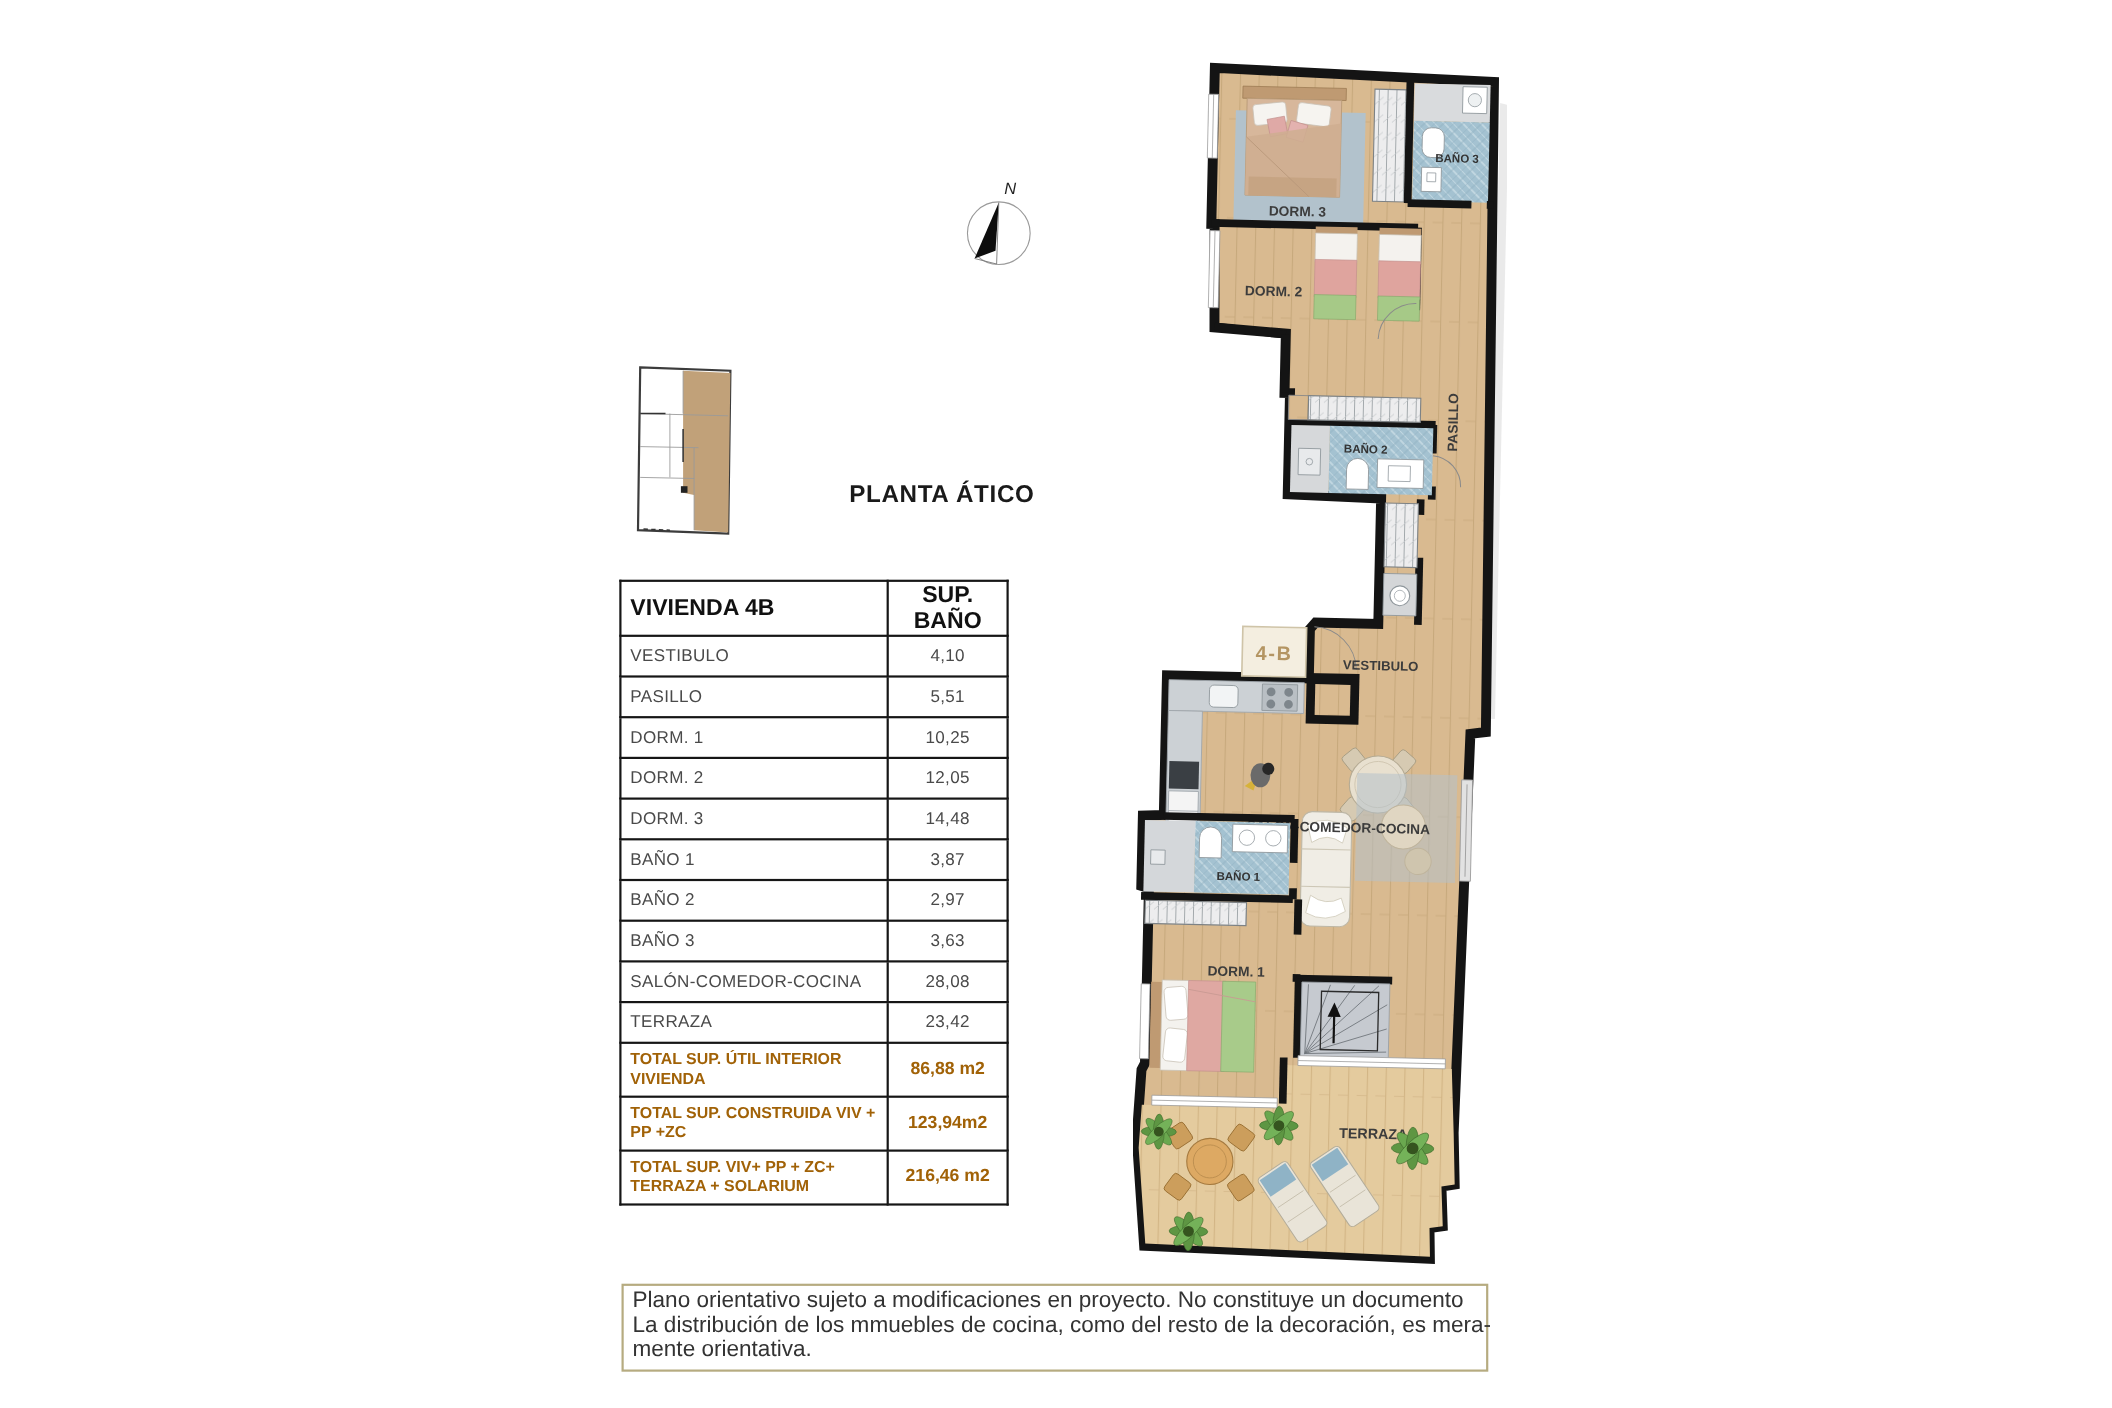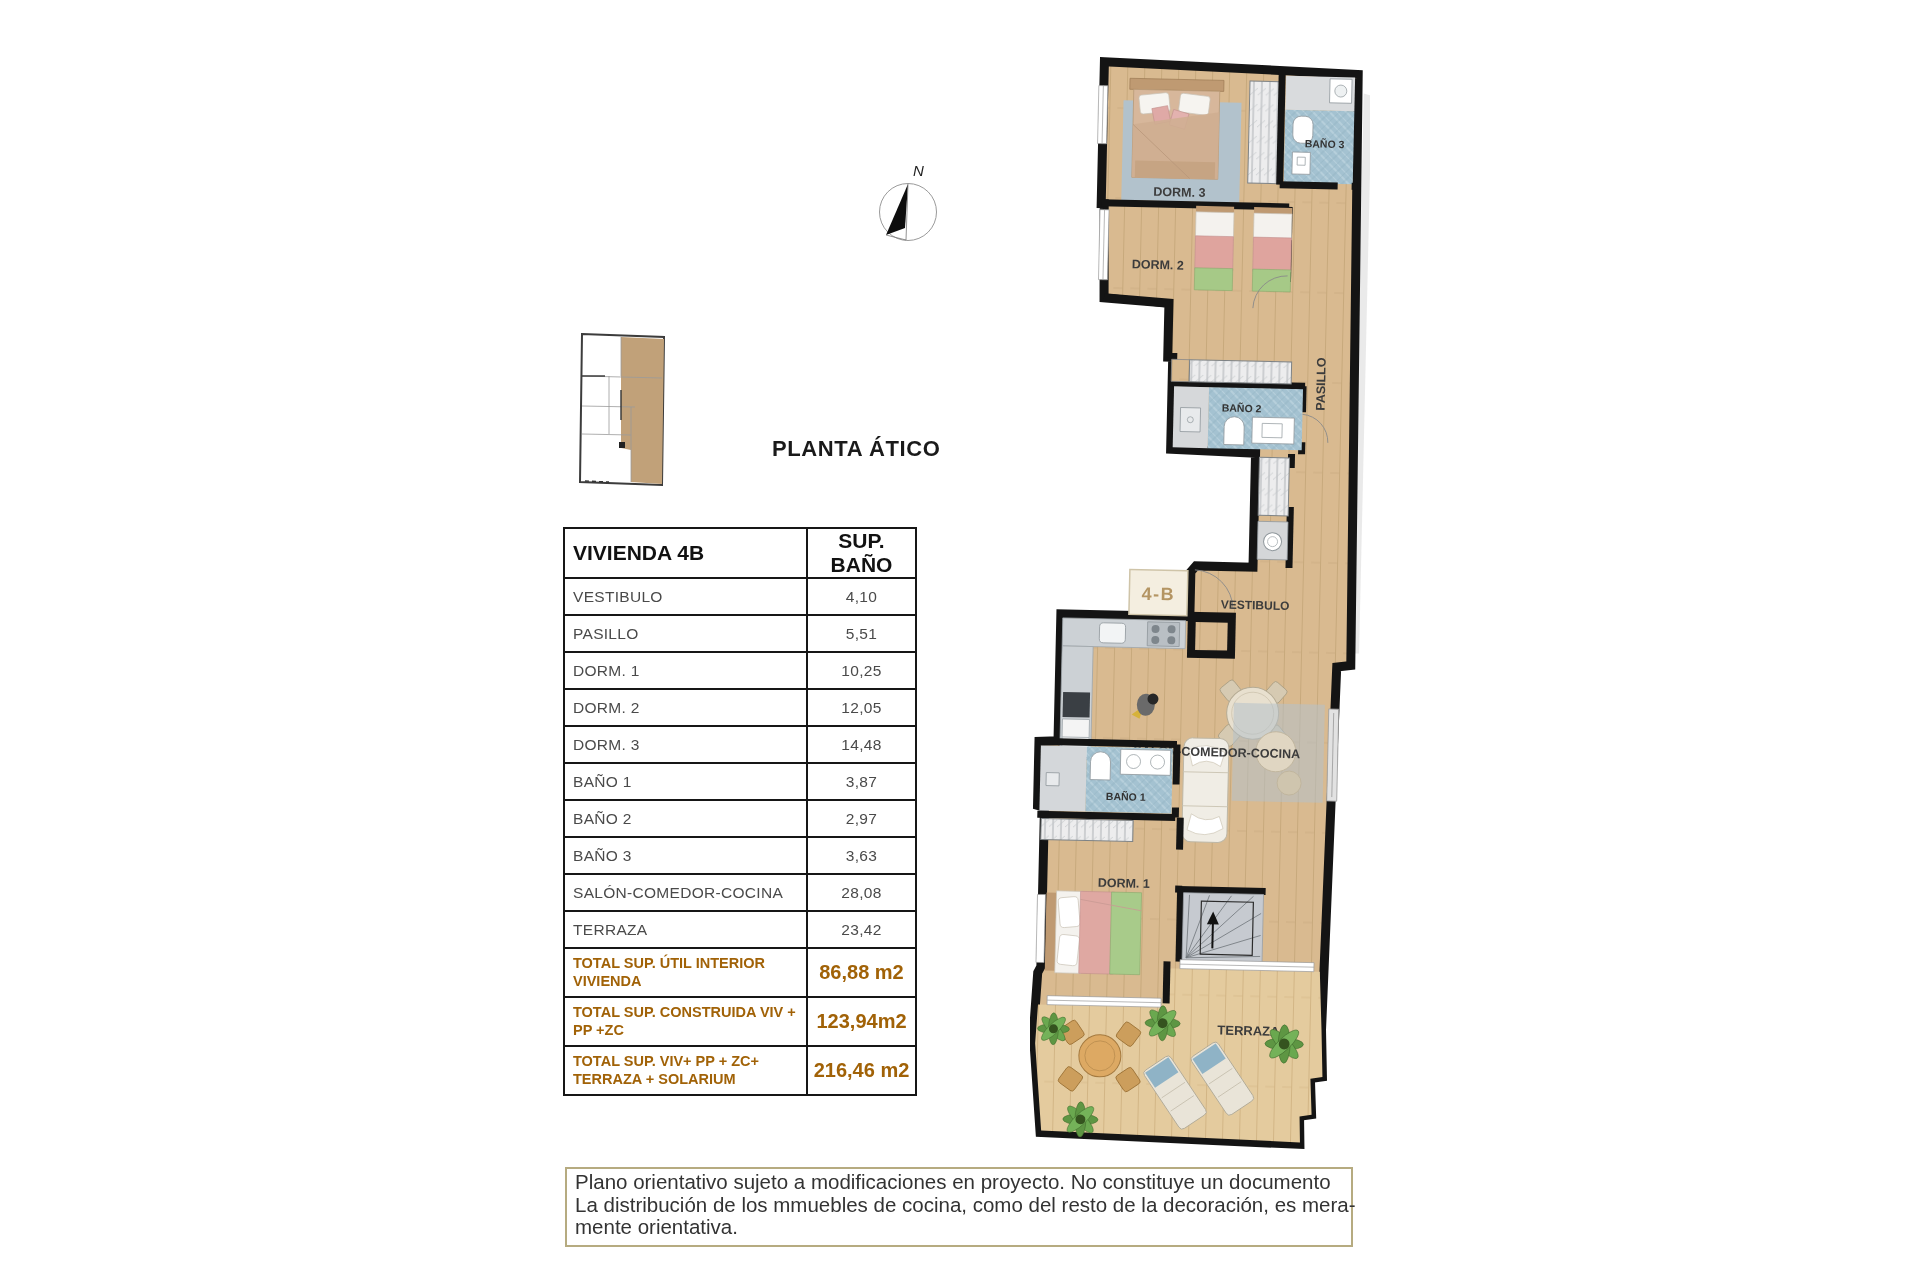--- a/index.html
+++ b/index.html
@@ -19,21 +19,21 @@
     border:2px solid #161616;box-sizing:border-box;padding:0;
     font-family:"Liberation Sans",sans-serif;vertical-align:middle;
   }
   #area-table col.c1{width:243px;}
   #area-table col.c2{width:109px;}
   #area-table .hdr td{height:46px;font-weight:bold;font-size:21px;color:#111;}
   #area-table .row td{height:37px;font-size:15.5px;color:#4a4a4a;letter-spacing:.3px;}
   #area-table .tot td{height:49px;font-weight:bold;font-size:14.5px;color:#a16207;line-height:1.18;}
   #area-table td.lab{padding-left:8px;text-align:left;}
   #area-table td.val{text-align:center;}
-  #area-table .tot td.val{font-size:20px;}
+  #area-table .tot td.val{font-size:16px;}
   
   #disclaimer{
     left:565px;top:1167px;width:788px;box-sizing:border-box;
     border:2px solid var(--box_border,#b6ab80);padding:2px 0 6px 8px;
     font-size:20.5px;line-height:22.5px;color:#333;
   }
   #disclaimer div{white-space:nowrap;}
   svg text{font-family:"Liberation Sans",sans-serif;}
 </style>
 </head>

